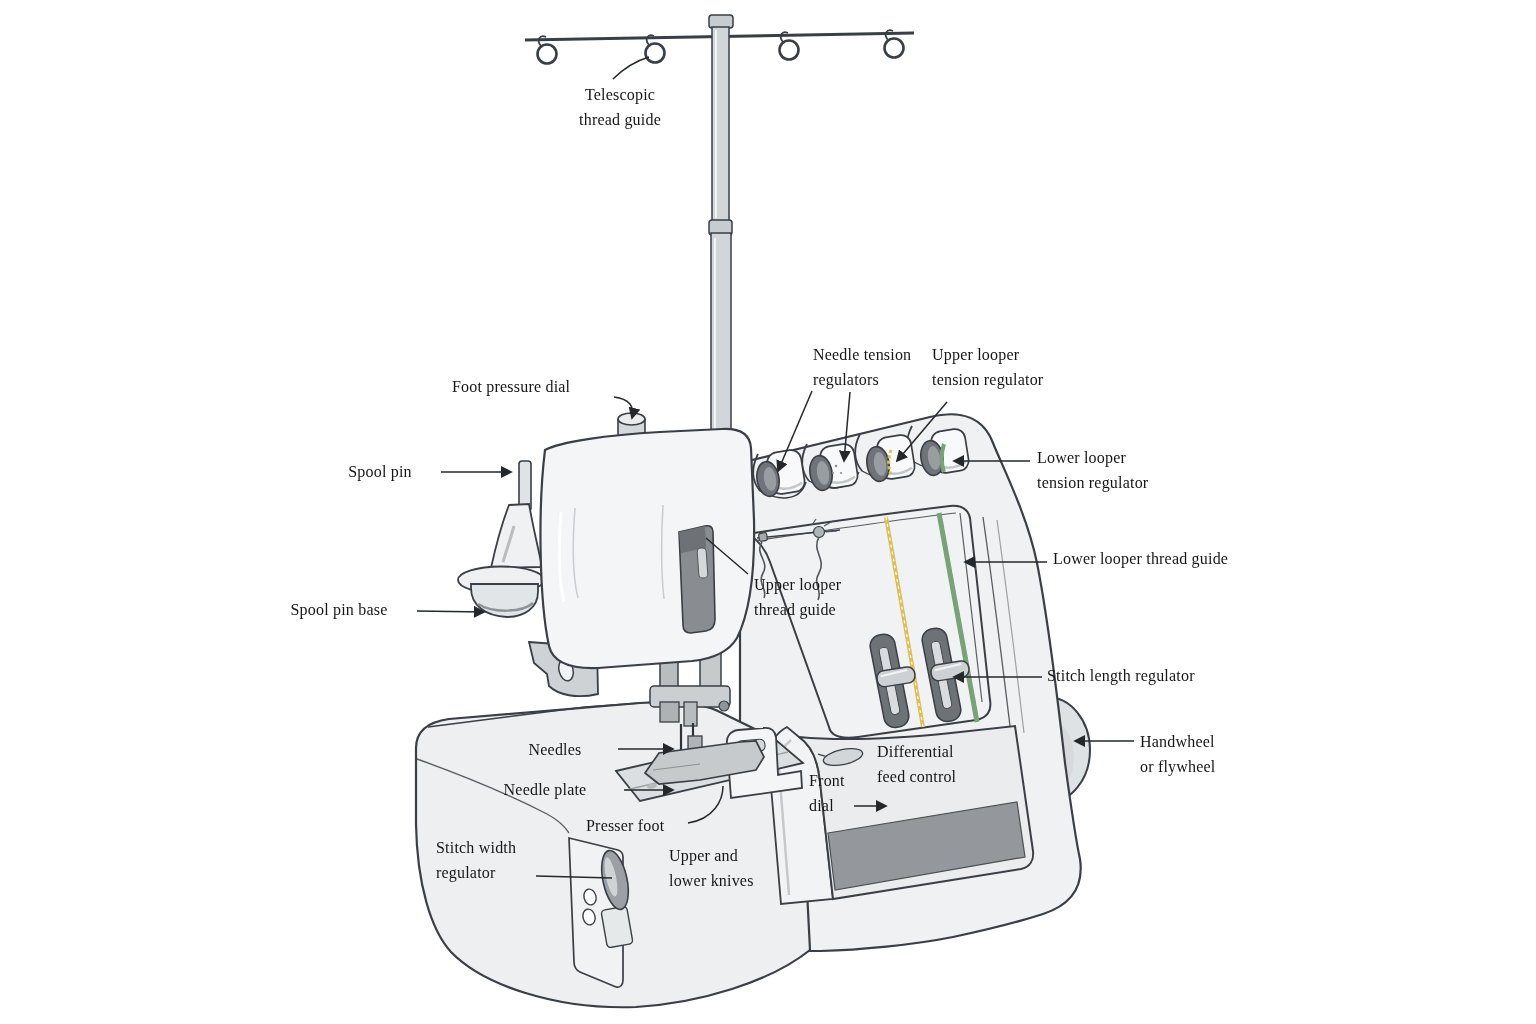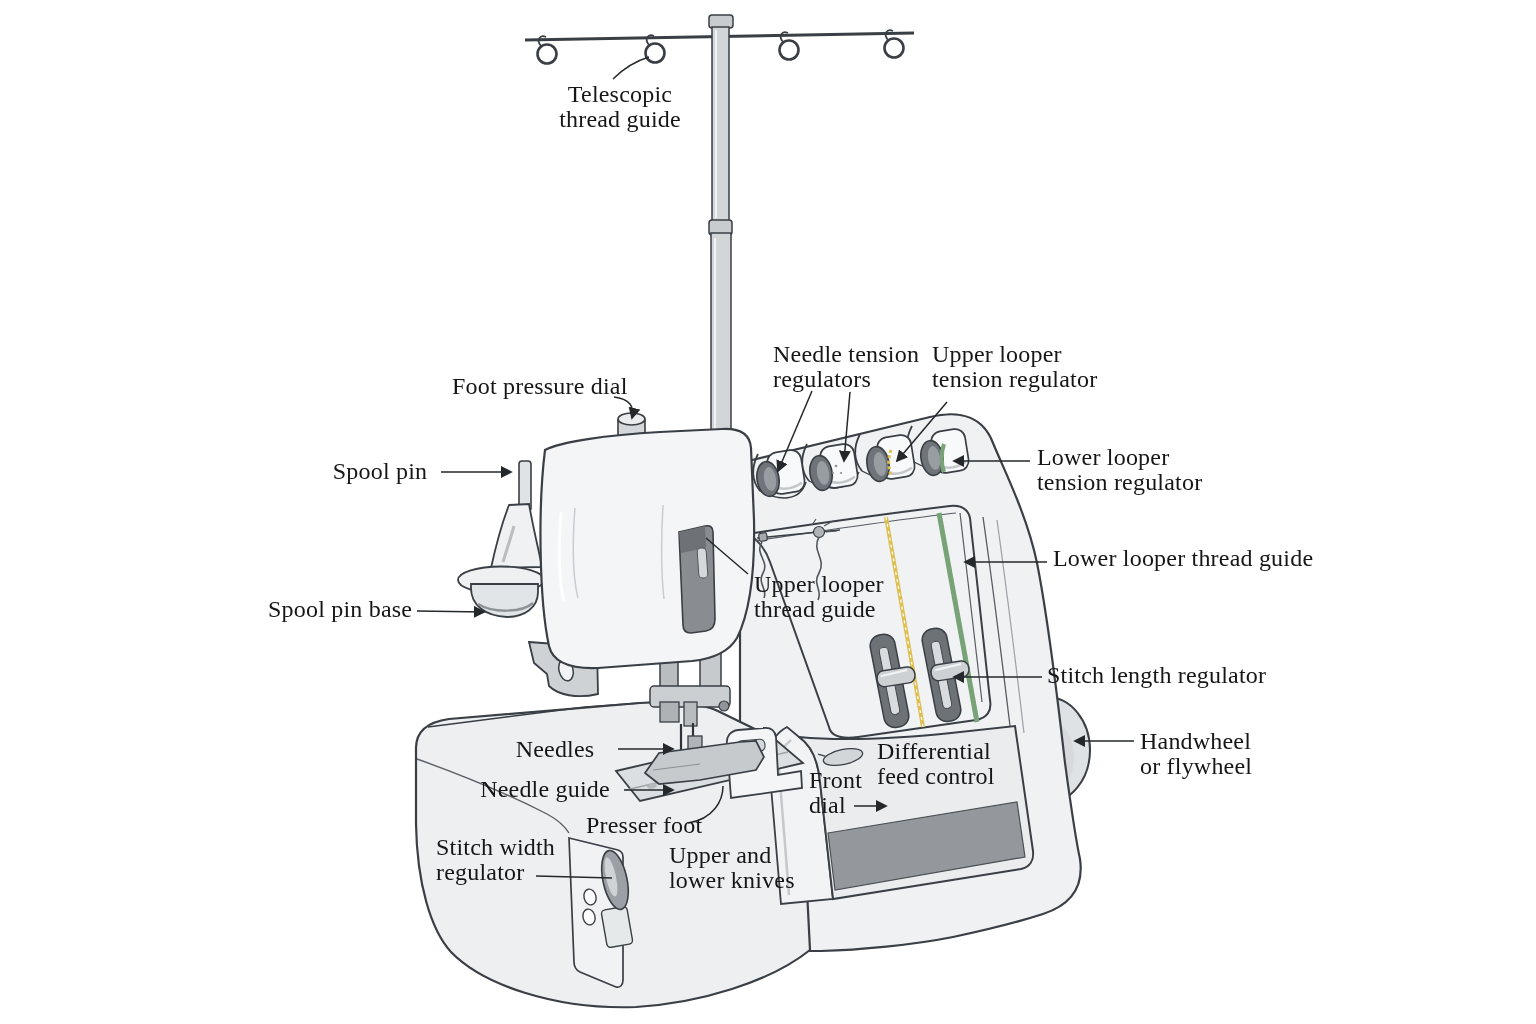--- a/index.html
+++ b/index.html
@@ -3,21 +3,21 @@
 <meta charset="utf-8">
 <style>
   html,body{margin:0;padding:0;background:#ffffff;}
   #stage{
     position:relative;width:1536px;height:1024px;background:#ffffff;
     font-family:"Liberation Serif", serif;overflow:hidden;
   }
   #art{position:absolute;left:0;top:0;}
   .lbl{
     position:absolute;color:var(--text,#161616);
-    font-size:24px;line-height:25px;letter-spacing:.2px;white-space:nowrap;
+    font-size:16px;line-height:25px;letter-spacing:.2px;white-space:nowrap;
   }
   .lbl .ln{display:block;}
   .right{text-align:center;}
   .center{text-align:center;}
   .ol{stroke:var(--outline,#3a3f45);}
   .sep{stroke:var(--outline,#3a3f45);fill:none;}
   .thread{stroke:#50565b;stroke-width:1.6;fill:none;}
   .leader path, .leader line{stroke:#25282b;stroke-width:1.5;fill:none;}
 </style>
 </head>
@@ -258,21 +258,21 @@
   </g>
 </svg>
 
   <div class="lbl center" style="left:545px;top:82px;width:150px">
     <span class="ln">Telescopic</span>
       <span class="ln">thread guide</span>
   </div>
   <div class="lbl" style="left:452px;top:374px">Foot pressure dial</div>
   <div class="lbl right" style="left:325px;top:459px;width:110px">Spool pin</div>
   <div class="lbl right" style="left:268px;top:597px;width:142px">Spool pin base</div>
-  <div class="lbl" style="left:773px;top:342px">
+  <div class="lbl" style="left:813px;top:342px">
     <span class="ln">Needle tension</span>
       <span class="ln">regulators</span>
   </div>
   <div class="lbl" style="left:932px;top:342px">
     <span class="ln">Upper looper</span>
       <span class="ln">tension regulator</span>
   </div>
   <div class="lbl" style="left:1037px;top:445px">
     <span class="ln">Lower looper</span>
       <span class="ln">tension regulator</span>
@@ -281,21 +281,21 @@
   <div class="lbl" style="left:754px;top:572px">
     <span class="ln">Upper looper</span>
       <span class="ln">thread guide</span>
   </div>
   <div class="lbl" style="left:1047px;top:663px">Stitch length regulator</div>
   <div class="lbl" style="left:1140px;top:729px">
     <span class="ln">Handwheel</span>
       <span class="ln">or flywheel</span>
   </div>
   <div class="lbl right" style="left:498px;top:737px;width:114px">Needles</div>
-  <div class="lbl right" style="left:472px;top:777px;width:146px">Needle guide</div>
+  <div class="lbl right" style="left:472px;top:777px;width:146px">Needle plate</div>
   <div class="lbl" style="left:586px;top:813px">Presser foot</div>
   <div class="lbl" style="left:809px;top:768px">
     <span class="ln">Front</span>
       <span class="ln">dial</span>
   </div>
   <div class="lbl" style="left:877px;top:739px">
     <span class="ln">Differential</span>
       <span class="ln">feed control</span>
   </div>
   <div class="lbl" style="left:436px;top:835px">

